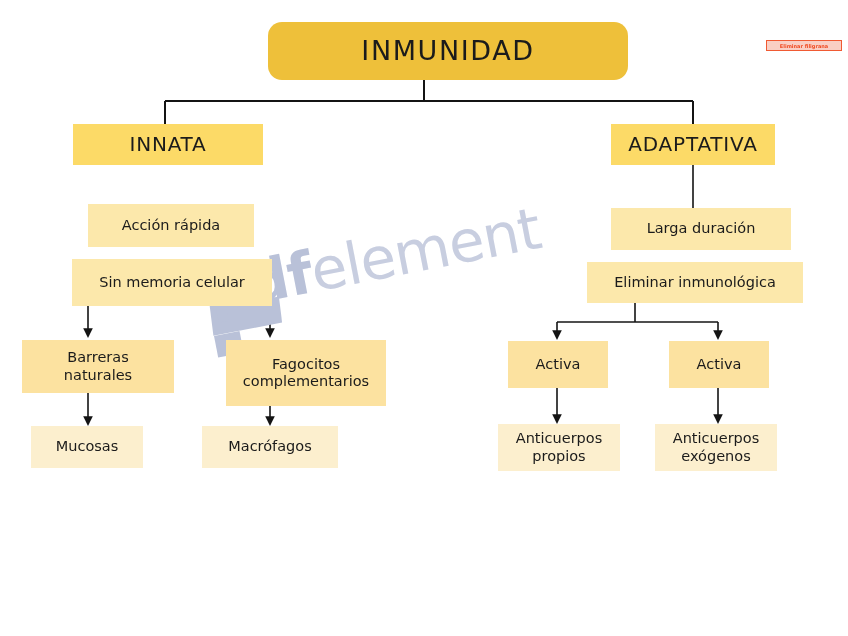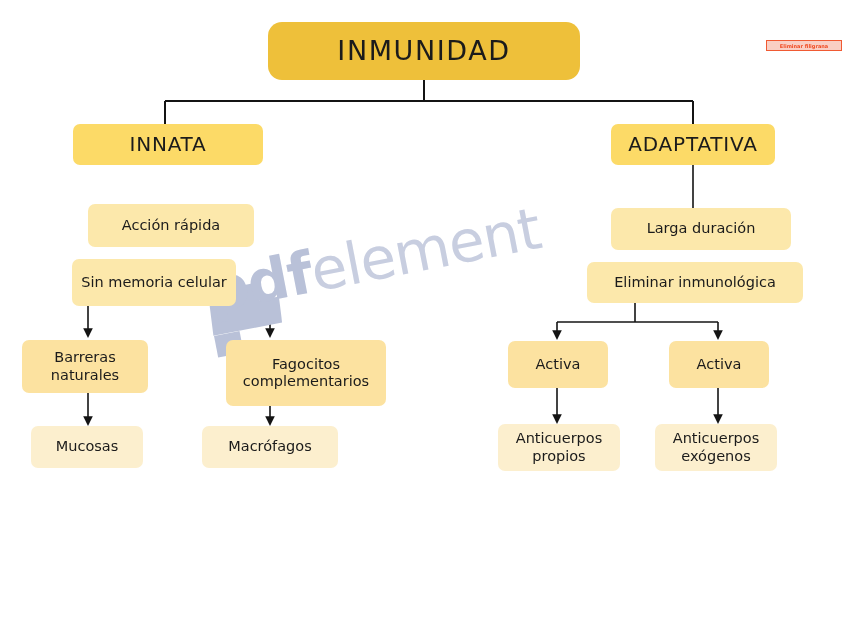--- a/index.html
+++ b/index.html
@@ -113,21 +113,20 @@
   
   .node {
     position: absolute;
     box-sizing: border-box;
     display: flex;
     align-items: center;
     justify-content: center;
     text-align: center;
     color: #1b1b1b;
     line-height: 1.18;
-    border-radius: 7px;
   }
   .node-root {
     background: #eec03a;
     border-radius: 14px;
     font-size: 27px;
     letter-spacing: 1.6px;
     font-weight: normal;
   }
   .node-l1 {
     background: #fcda67;
@@ -194,49 +193,49 @@
     <div class="wm-logo-foot"></div>
     <div class="wm-text">
       <span class="wm-bold">pdf</span><span class="wm-light">element</span>
     </div>
   </div>
 
   <div class="badge">
     <span class="badge-text">Eliminar filigrana</span>
   </div>
 
-  <div class="node node-root" style="left:268px; top:22px; width:312px; height:58px;text-align:right;">
+  <div class="node node-root" style="left:268px; top:22px; width:360px; height:58px;text-align:right;">
     <span>INMUNIDAD</span>
   </div>
 
   <div class="node node-l1" style="left:73px; top:124px; width:190px; height:41px;">
     <span>INNATA</span>
   </div>
 
   <div class="node node-l1" style="left:611px; top:124px; width:164px; height:41px;">
     <span>ADAPTATIVA</span>
   </div>
 
   <div class="node node-l2" style="left:88px; top:204px; width:166px; height:43px;">
     <span>Acción rápida</span>
   </div>
 
-  <div class="node node-l2" style="left:72px; top:259px; width:164px; height:47px;">
+  <div class="node node-l2" style="left:72px; top:259px; width:200px; height:47px;">
     <span>Sin memoria celular</span>
   </div>
 
   <div class="node node-l2" style="left:611px; top:208px; width:180px; height:42px;text-align:right;">
     <span>Larga duración</span>
   </div>
 
   <div class="node node-l2" style="left:587px; top:262px; width:216px; height:41px;">
     <span>Eliminar inmunológica</span>
   </div>
 
-  <div class="node node-l3" style="left:22px; top:340px; width:126px; height:53px; flex-direction:column;">
+  <div class="node node-l3" style="left:22px; top:340px; width:152px; height:53px; flex-direction:column;">
     <span>Barreras</span>
     <span>naturales</span>
   </div>
 
   <div class="node node-l3" style="left:190px; top:340px; width:160px; height:66px; flex-direction:column;margin-left:36px;">
     <span>Fagocitos</span>
     <span>complementarios</span>
   </div>
 
   <div class="node node-l3" style="left:508px; top:341px; width:100px; height:47px;">

